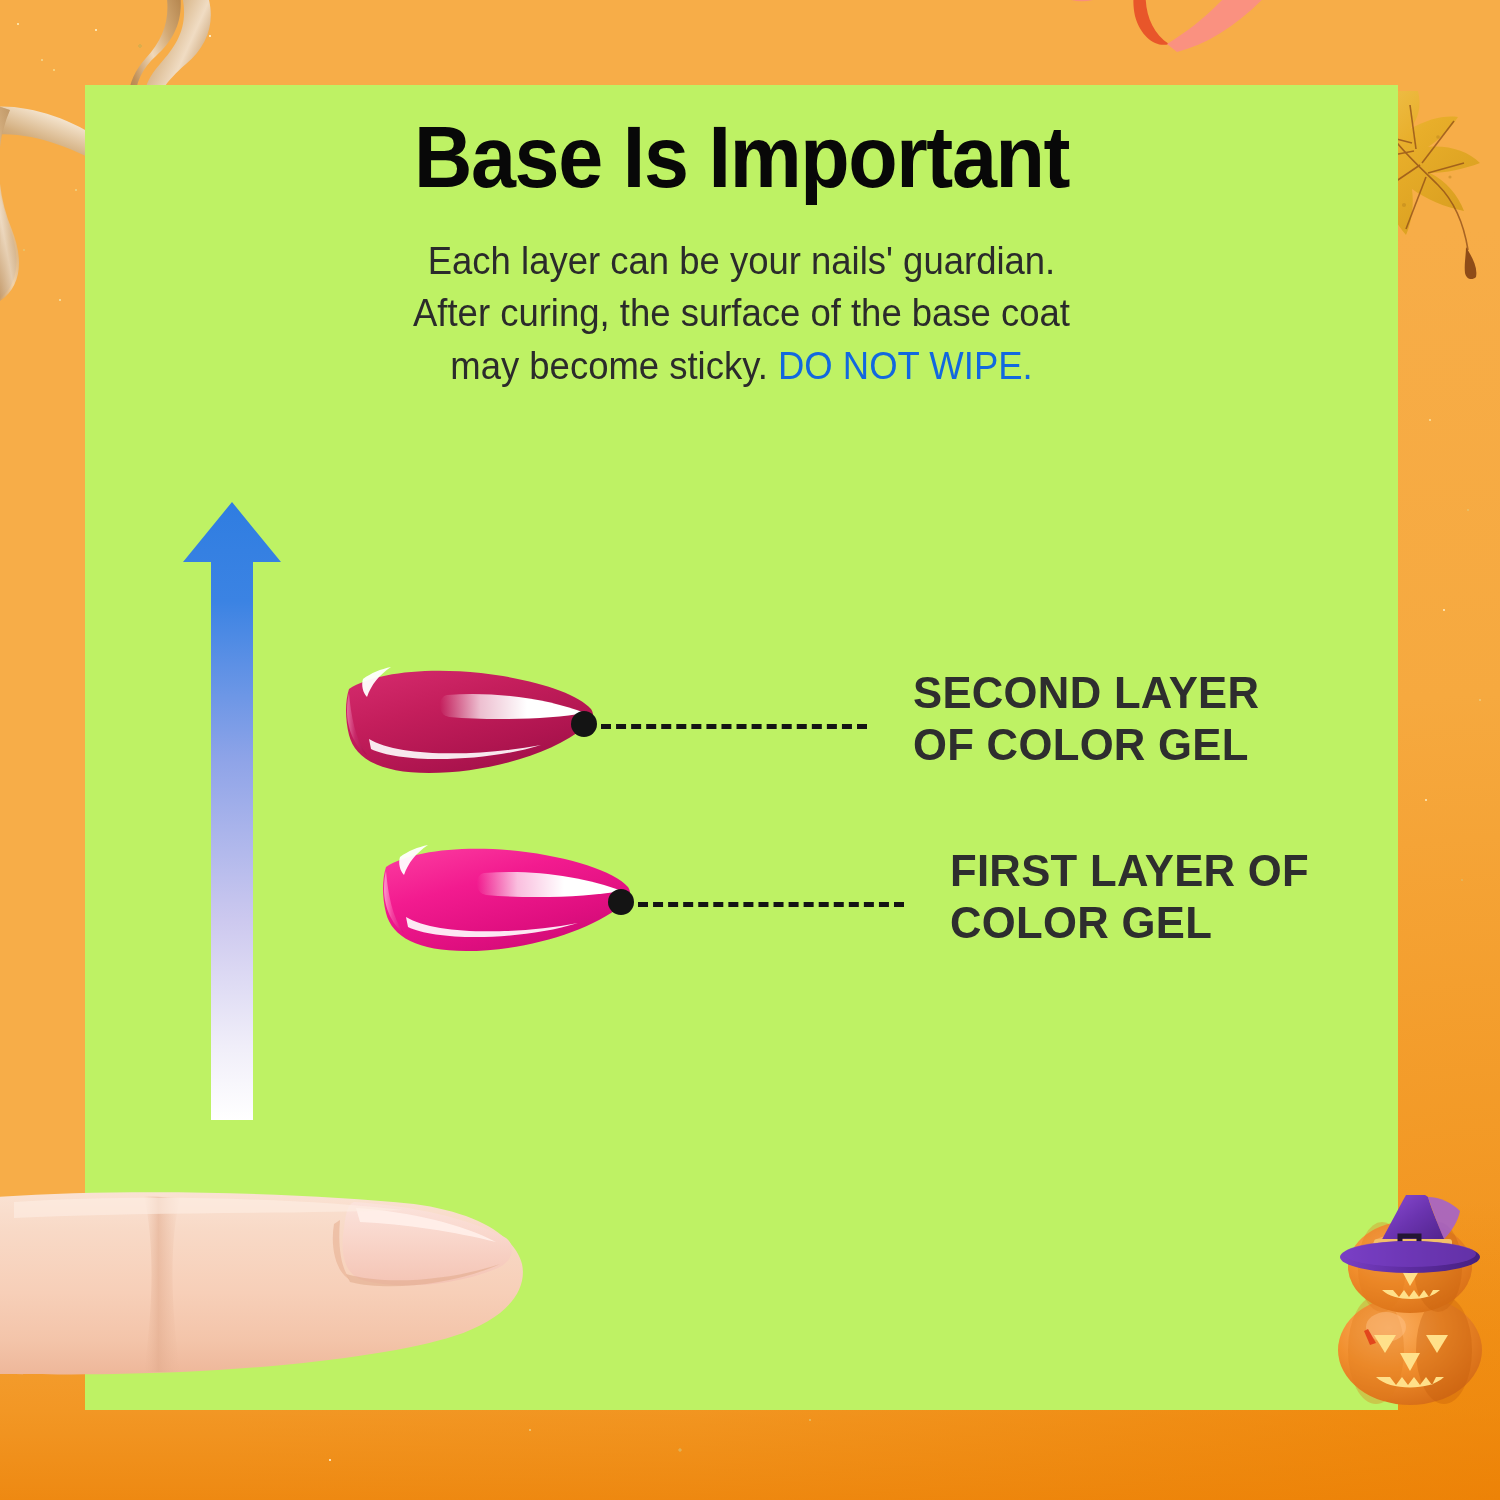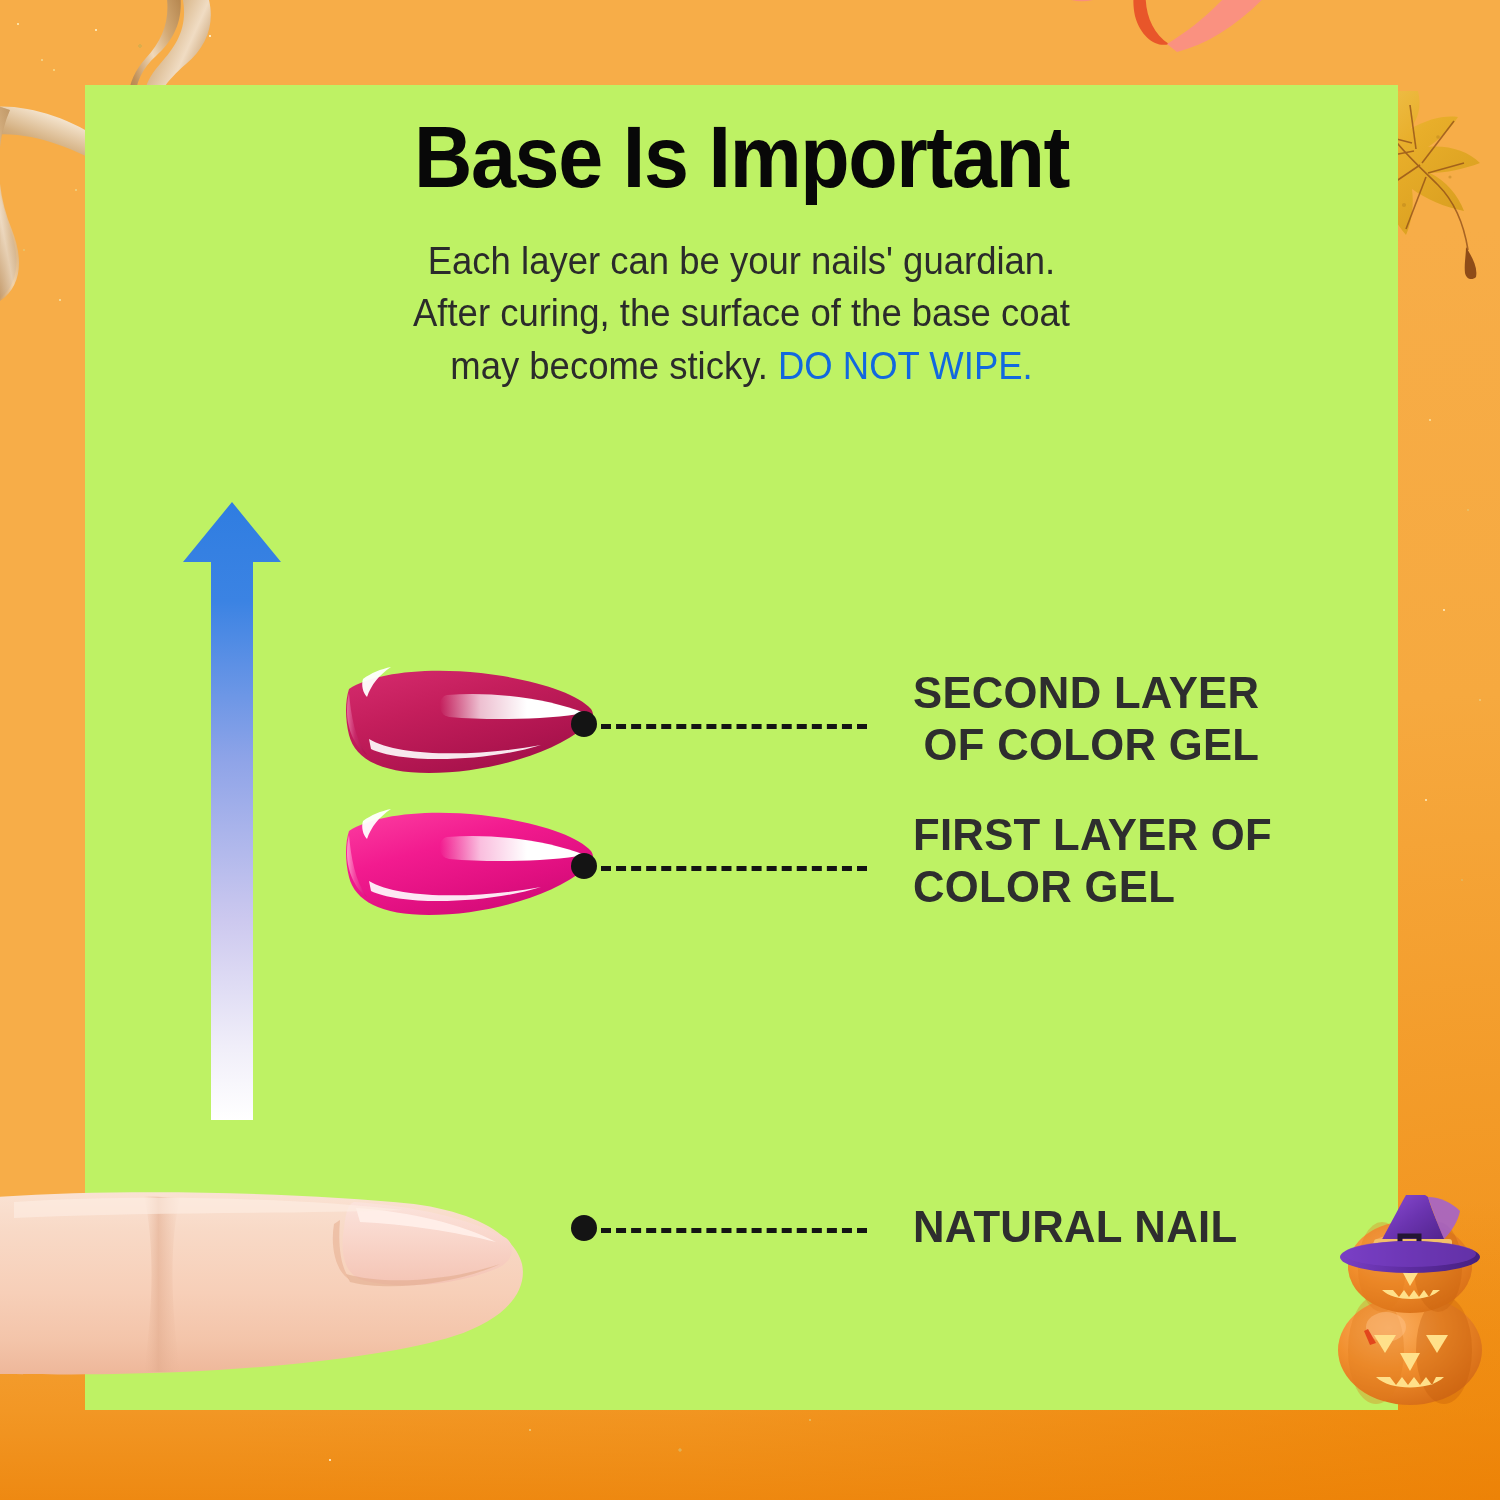--- a/index.html
+++ b/index.html
@@ -252,21 +252,21 @@
           <stop offset="68%" stop-color="#cdc9ef"></stop>
           <stop offset="88%" stop-color="#f0eef9"></stop>
           <stop offset="100%" stop-color="#ffffff"></stop>
         </linearGradient>
       </defs>
       <path d="M55 2 L104 62 L76 62 L76 620 L34 620 L34 62 L6 62 Z" fill="url(#arrowg)"></path>
     </svg>
   </div>
 
 
-  <div class="row" style="top:570px;height:160px;text-align:right;">
+  <div class="row" style="top:570px;height:160px;">
     <div class="nail-wrap" style="left:252px;top:8px;width:262px;height:120px;">
       <svg width="262" height="120" viewBox="0 0 262 120">
         <defs>
           <linearGradient id="crim1" x1="0.1" y1="0" x2="0.8" y2="1">
             <stop offset="0%" stop-color="#d42a6c"></stop>
             <stop offset="35%" stop-color="#c41e5c"></stop>
             <stop offset="72%" stop-color="#b01550"></stop>
             <stop offset="100%" stop-color="#9e0f47"></stop>
           </linearGradient>
           <linearGradient id="crimShine" x1="0" y1="0" x2="1" y2="0">
@@ -288,21 +288,21 @@
         <path d="M26 16 C34 10 44 6 54 4 C42 12 34 22 30 34 C26 30 24 22 26 16 Z" fill="#ffffff" opacity=".95"></path>
         <path d="M32 76 C62 94 140 94 204 82 C146 100 62 100 34 86 Z" fill="#ffffff" opacity=".9"></path>
       </svg>
     </div>
     <div class="dot" style="left:486px;top:56px;"></div>
     <div class="dash" style="left:516px;top:69px;width:266px;"></div>
     <div class="lbl" style="left:828px;top:12px;">SECOND LAYER
 OF COLOR GEL</div>
   </div>
 
-  <div class="row" style="top:712px;height:160px;">
+  <div class="row" style="top:748px;height:160px;margin-left:37px;">
     <div class="nail-wrap" style="left:252px;top:8px;width:262px;height:120px;">
       <svg width="262" height="120" viewBox="0 0 262 120">
         <defs>
           <linearGradient id="pink1" x1="0.1" y1="0" x2="0.8" y2="1">
             <stop offset="0%" stop-color="#fb3a9f"></stop>
             <stop offset="35%" stop-color="#f21b8f"></stop>
             <stop offset="72%" stop-color="#e00f80"></stop>
             <stop offset="100%" stop-color="#cc0a74"></stop>
           </linearGradient>
           <linearGradient id="pinkShine" x1="0" y1="0" x2="1" y2="0">
@@ -325,25 +325,20 @@
         <path d="M32 76 C62 94 140 94 204 82 C146 100 62 100 34 86 Z" fill="#ffffff" opacity=".9"></path>
       </svg>
     </div>
     <div class="dot" style="left:486px;top:56px;"></div>
     <div class="dash" style="left:516px;top:69px;width:266px;"></div>
     <div class="lbl" style="left:828px;top:12px;">FIRST LAYER OF
 COLOR GEL</div>
   </div>
 
 
-  <div class="row" style="top:1090px;height:140px;">
-    <div class="dot" style="left:486px;top:40px;"></div>
-    <div class="dash" style="left:516px;top:53px;width:266px;"></div>
-    <div class="lbl" style="left:828px;top:26px;">NATURAL NAIL</div>
-  </div>
 
 </div>
 
 <div id="finger">
   <svg width="570" height="215" viewBox="0 0 570 215">
     <defs>
       <linearGradient id="skin" x1="0" y1="0" x2="0" y2="1">
         <stop offset="0%" stop-color="#fae2d3"></stop>
         <stop offset="22%" stop-color="#f8d9c6"></stop>
         <stop offset="55%" stop-color="#f7cfb8"></stop>

